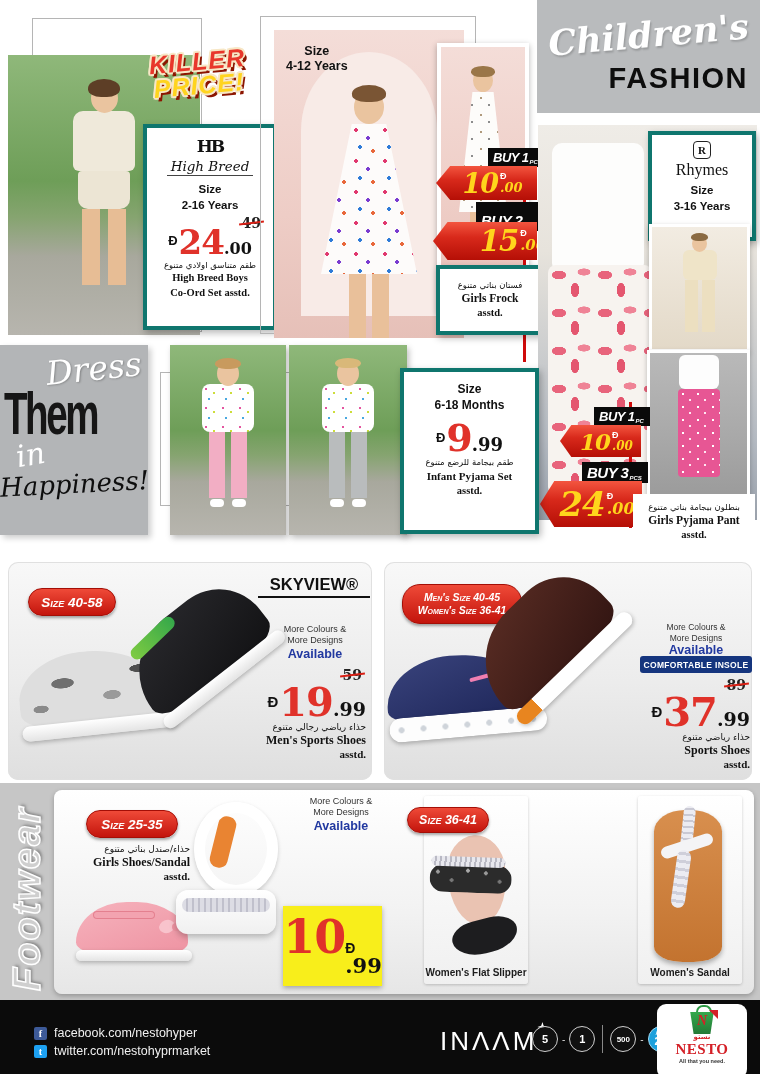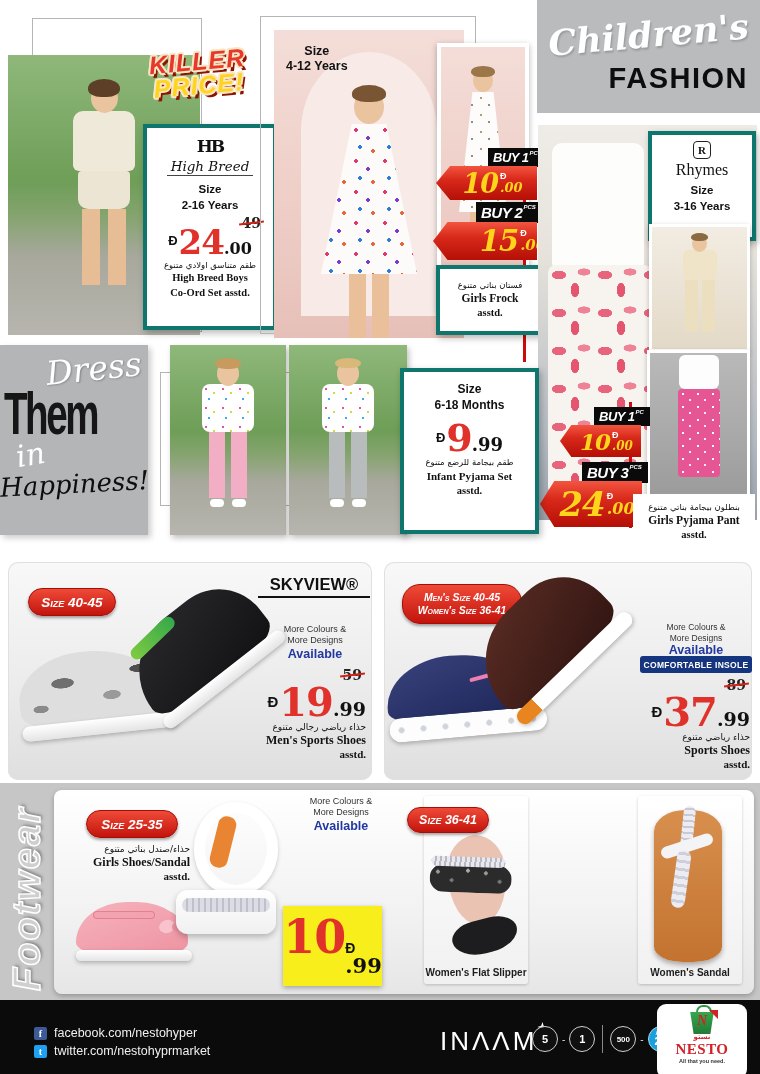--- a/index.html
+++ b/index.html
@@ -23,21 +23,21 @@
   
   .arrow{position:absolute;background:linear-gradient(180deg,#f3553f 0%,#d8291b 40%,#b50f06 100%);
          clip-path:polygon(14% 0,100% 0,100% 100%,14% 100%,0 50%);
          display:flex;align-items:center;justify-content:center;padding-left:12px;
          color:#ffd51c;font-style:italic;font-weight:700;font-family:"DejaVu Serif",serif;}
   .arrow .int{line-height:1;letter-spacing:-1px;}
   .arrow .stack{display:flex;flex-direction:column;align-items:flex-start;line-height:1;margin-left:2px;}
   .arrow .cur{color:#fff;font-size:9px;font-style:normal;font-weight:700;font-family:"Liberation Sans",sans-serif;}
   .arrow .dec{font-size:13px;}
   .buy-label{position:absolute;background:#0a0a0a;color:#fff;font-weight:700;font-style:italic;
-             display:flex;align-items:flex-start;padding:2px 6px 2px 5px;gap:1px;}
+             display:flex;align-items:flex-end;padding:2px 6px 2px 5px;gap:1px;}
   .buy-label .bl{font-size:13px;letter-spacing:-.5px;white-space:nowrap;}
   .buy-label .unit{font-size:6px;}
   .vline{position:absolute;width:3px;background:#cf0a0a;}
   
   .pill{position:absolute;background:linear-gradient(180deg,#ef4a38,#c3140c);border-radius:14px;color:#fff;
         font-weight:700;font-style:italic;font-variant:small-caps;display:flex;align-items:center;justify-content:center;
         box-shadow:0 2px 3px rgba(0,0,0,.35);border:1px solid #a40e06;font-size:13.5px;}
   .morecol{font-size:9px;color:#333;line-height:1.25;text-align:center;}
   .avail{color:#2138a0;font-weight:700;font-size:12.5px;}
   .panel{position:absolute;border-radius:10px;background:linear-gradient(180deg,#f8f8f8 0%,#ececec 55%,#dfdfdf 100%);
@@ -178,21 +178,21 @@
     <span class="unit">PC</span>
   </div>
   <div class="arrow" style="left:436px;top:166px;width:89px;height:34px;">
     <span class="int" style="font-size:27px;">10</span>
     <span class="stack">
         <span class="cur">Đ</span>
         <span class="dec">.00</span>
       </span>
   </div>
   <div class="buy-label" style="left:476px;top:202px;">
-    <span class="bl" style="font-size:15px;">BUY 2</span>
+    <span class="bl" style="font-size:15px;margin-top:8px;">BUY 2</span>
     <span class="unit">PCS</span>
   </div>
   <div class="arrow" style="left:433px;top:222px;width:92px;height:38px;">
     <span class="int" style="font-size:29px;margin-left:44px;">15</span>
     <span class="stack">
         <span class="cur">Đ</span>
         <span class="dec" style="font-size:15px;">.00</span>
       </span>
   </div>
   <div class="card" style="left:436px;top:265px;width:96px;height:54px;padding:4px 2px;justify-content:center;gap:1px;">
@@ -308,21 +308,21 @@
       <span class="cur">Đ</span>
       <span class="int" style="font-size:38px;">9</span>
       <span class="dec" style="font-size:18px;">.99</span>
     </div>
     <div class="ar" dir="rtl">طقم بيجامة للرضع متنوع</div>
     <div class="pname" style="font-size:11px;">Infant Pyjama Set</div>
     <div class="pname">asstd.</div>
   </div>
 
   <div class="panel" style="left:8px;top:562px;width:364px;height:218px;">
-    <div class="pill" style="left:20px;top:26px;width:86px;height:26px;">Size 40-45</div>
+    <div class="pill" style="left:20px;top:26px;width:86px;height:26px;">Size 40-58</div>
     <div style="position:absolute;left:250px;top:13px;width:112px;text-align:center;font-size:16.5px;font-weight:900;border-bottom:2.5px solid #111;padding-bottom:2px;">SKYVIEW®</div>
 
     <div class="sh" style="left:12px;top:88px;width:160px;height:110px;transform:rotate(-6deg);">
       <div style="width:150px;height:74px;border-radius:60% 75% 18% 40%/85% 100% 20% 32%;background-color:#dedede;background-image:radial-gradient(ellipse 18px 8px at 30% 40%,#6f6f6f 60%,transparent 66%),radial-gradient(ellipse 14px 7px at 62% 62%,#9a9a9a 60%,transparent 66%),radial-gradient(ellipse 16px 6px at 82% 30%,#4f4f4f 60%,transparent 66%),radial-gradient(ellipse 12px 6px at 14% 72%,#8a8a8a 60%,transparent 66%);"></div>
       <div class="sole" style="width:156px;height:15px;margin-top:-5px;"></div>
     </div>
 
     <div class="sh" style="left:148px;top:30px;width:150px;height:160px;transform:rotate(-38deg);transform-origin:50% 60%;">
       <div style="width:146px;height:82px;border-radius:55% 42% 28% 30%/95% 75% 25% 25%;background:linear-gradient(160deg,#2a2a2e,#121214);"></div>
       <div style="position:absolute;left:16px;top:2px;width:56px;height:13px;border-radius:7px;background:linear-gradient(90deg,#7ecb42,#35a84a);transform:rotate(-6deg);"></div>

